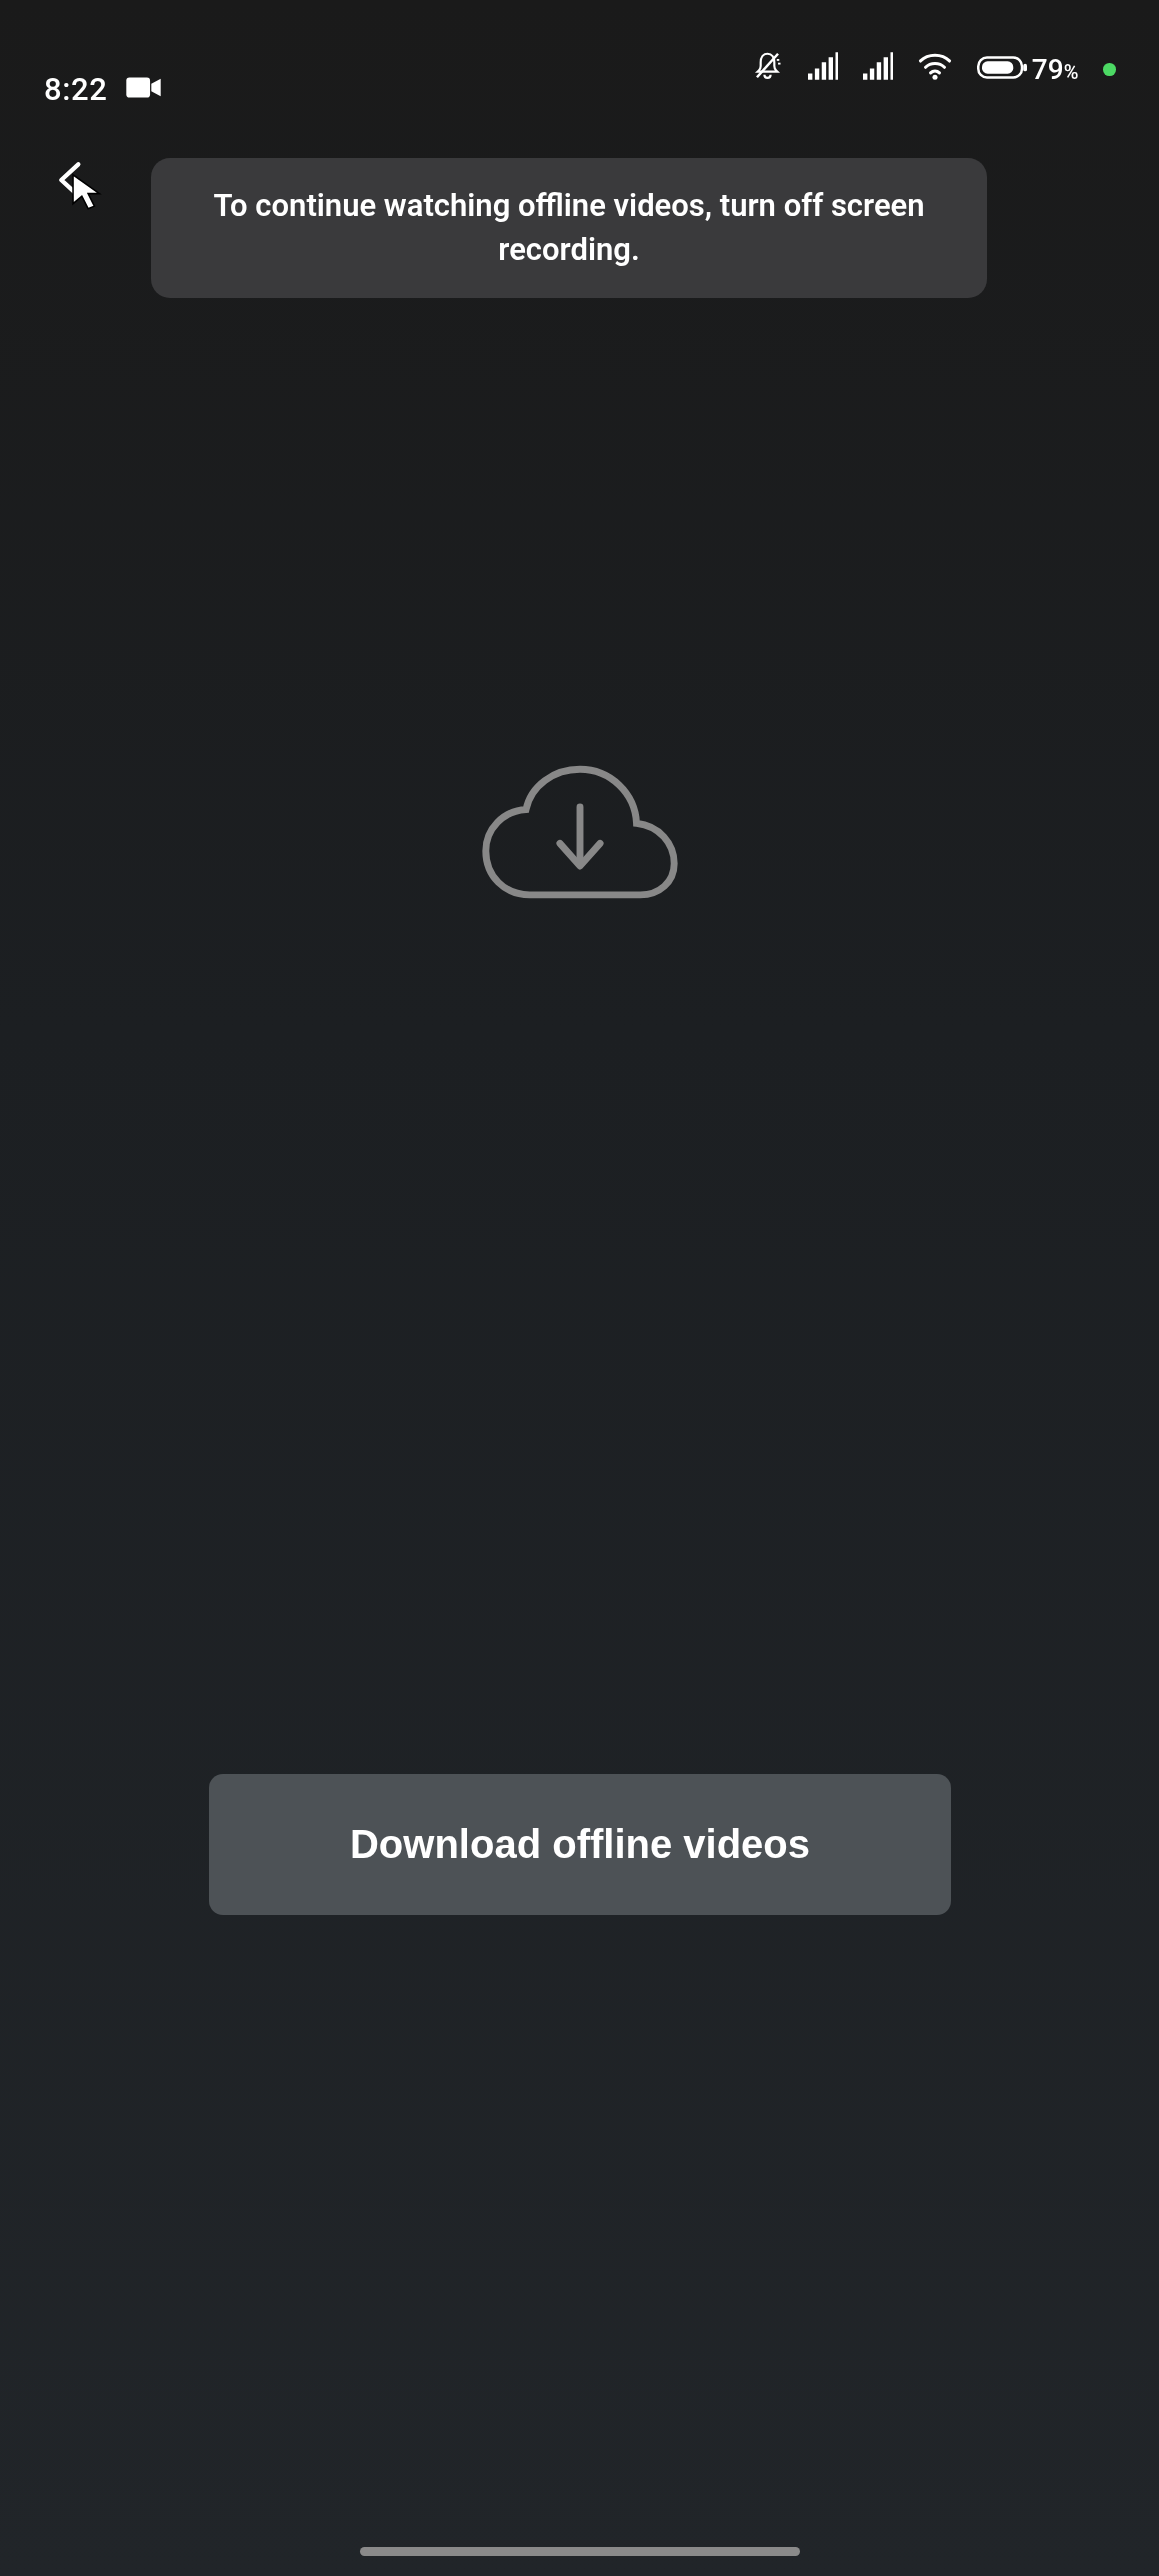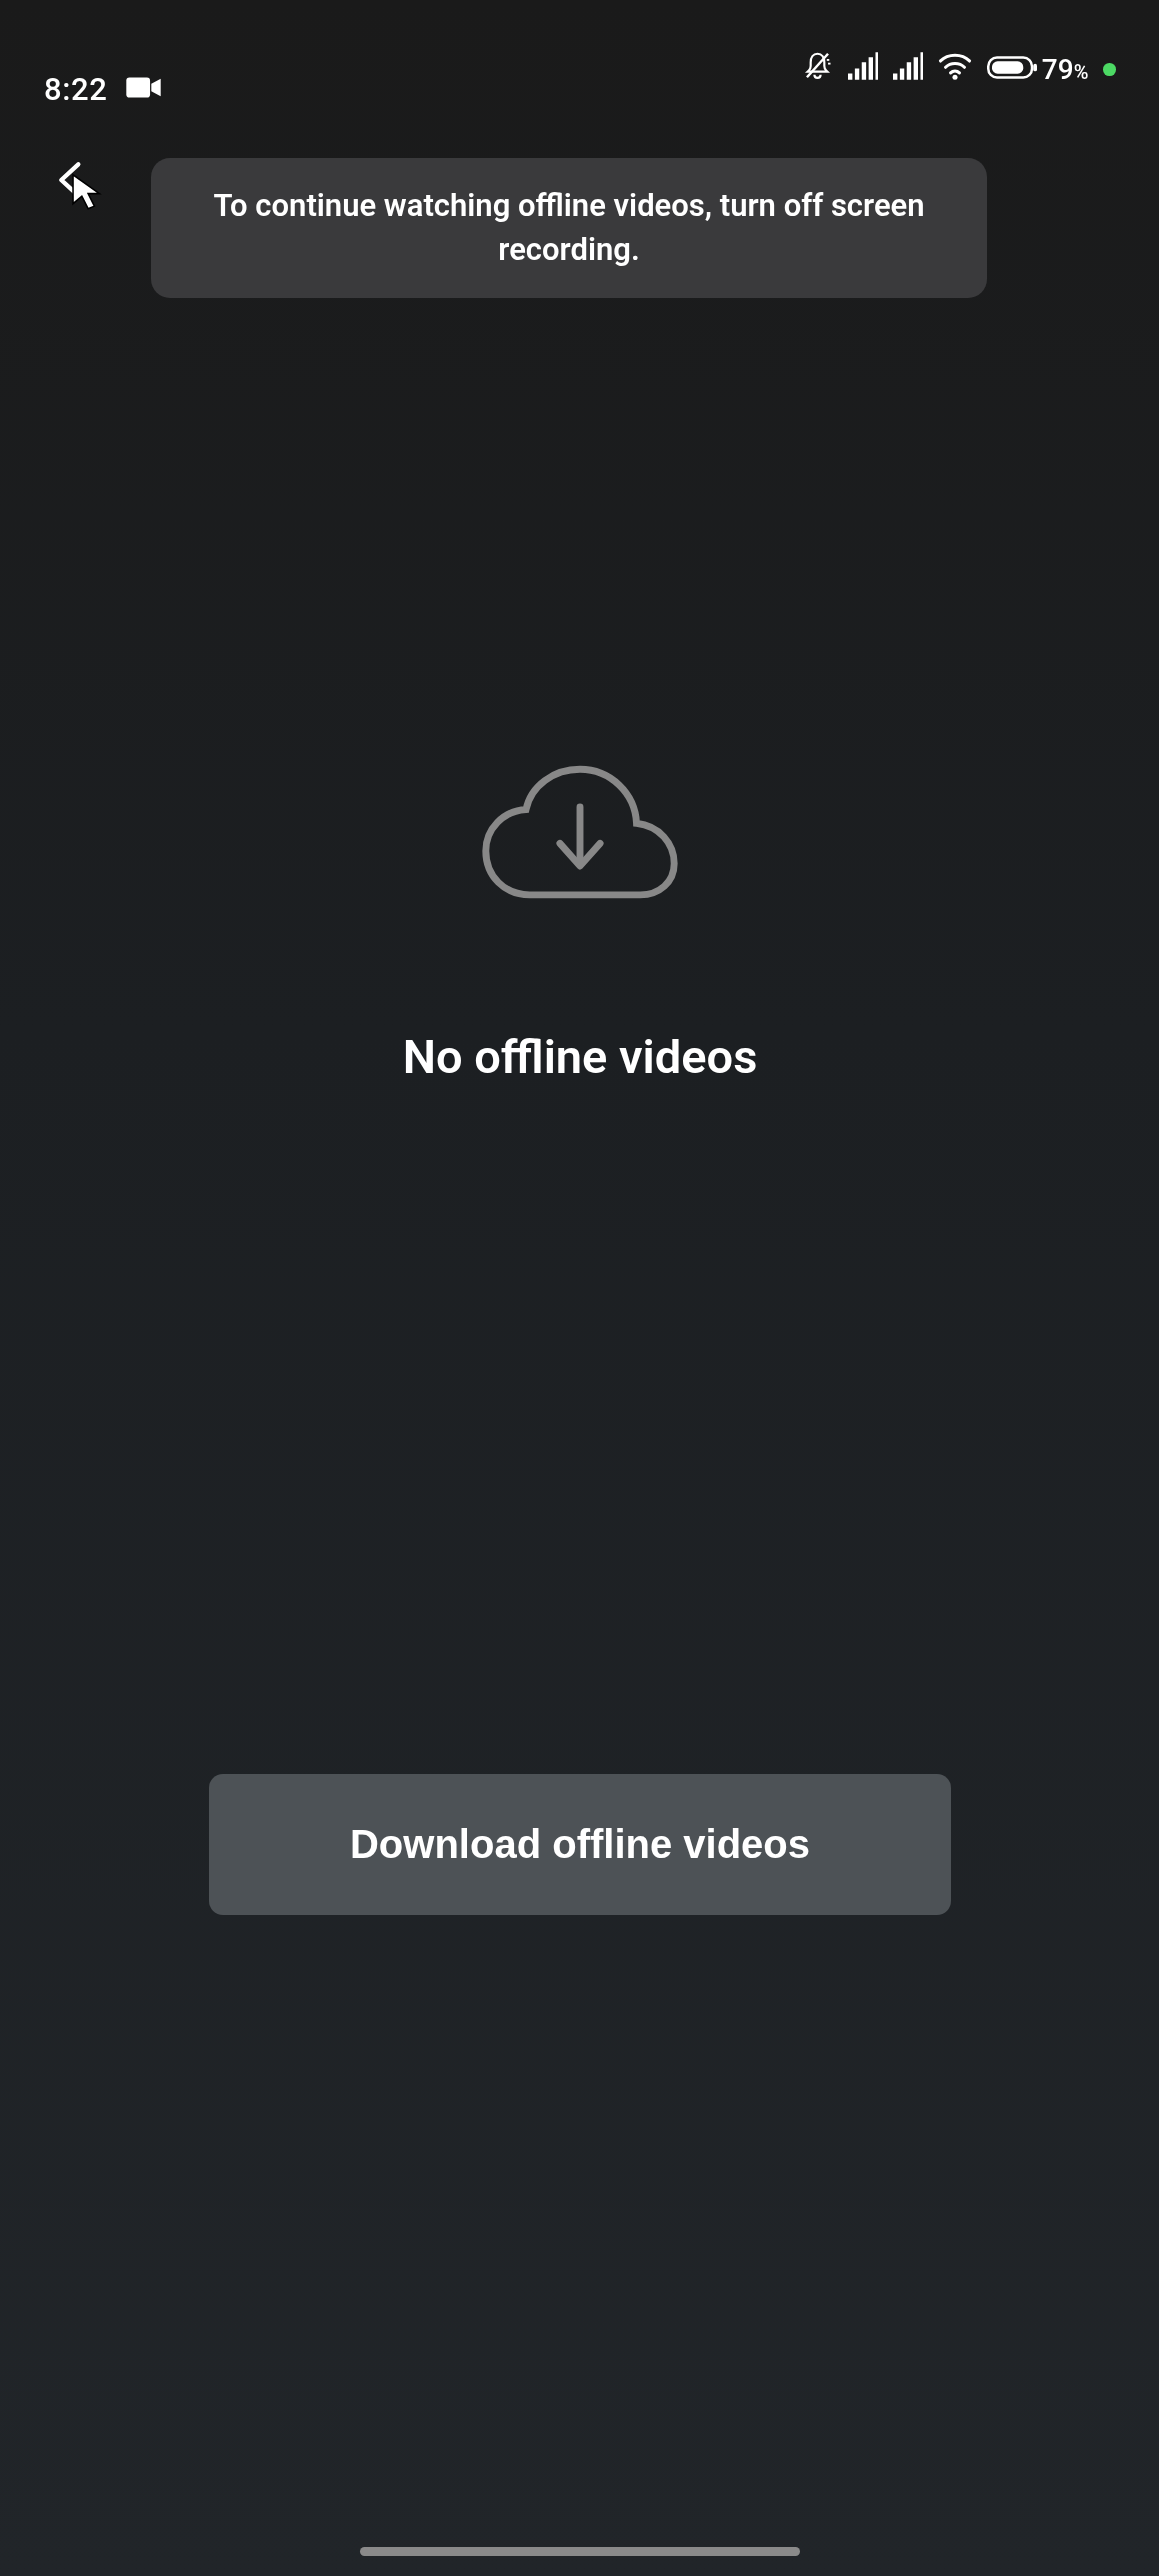--- a/index.html
+++ b/index.html
@@ -32,21 +32,21 @@
     .status-left {
       display: flex;
       align-items: center;
       gap: 19px;
       margin-top: 40px;
     }
     
     .status-right {
       display: flex;
       align-items: center;
-      gap: 15px;
+      gap: 25px;
     }
     
     .status-time {
       letter-spacing: 0.6px;
     }
     
     .video-icon-svg {
       width: 35px;
       height: 25px;
       fill: #ffffff;
@@ -287,21 +287,20 @@
                C 92 36 128 10 170 10 
                C 218 10 258 48 260 96
                C 296 100 320 128 320 160 
                C 320 190 296 210 266 210 
                Z" fill="none" stroke="#888888" stroke-width="11"></path>
       <line x1="170" y1="70" x2="170" y2="160" stroke="#888888" stroke-width="11" stroke-linecap="round"></line>
       <path d="M 138 128 L 170 164 L 202 128" fill="none" stroke="#888888" stroke-width="11" stroke-linecap="round" stroke-linejoin="round"></path>
     </svg>
   </span>
 
-  <div class="empty-title">No offline videos</div>
 </div>
 
 <button class="download-button">
   <span class="download-button-text">Download offline videos</span>
 </button>
 
 <div class="home-indicator"></div>
 
 
 </body></html>

